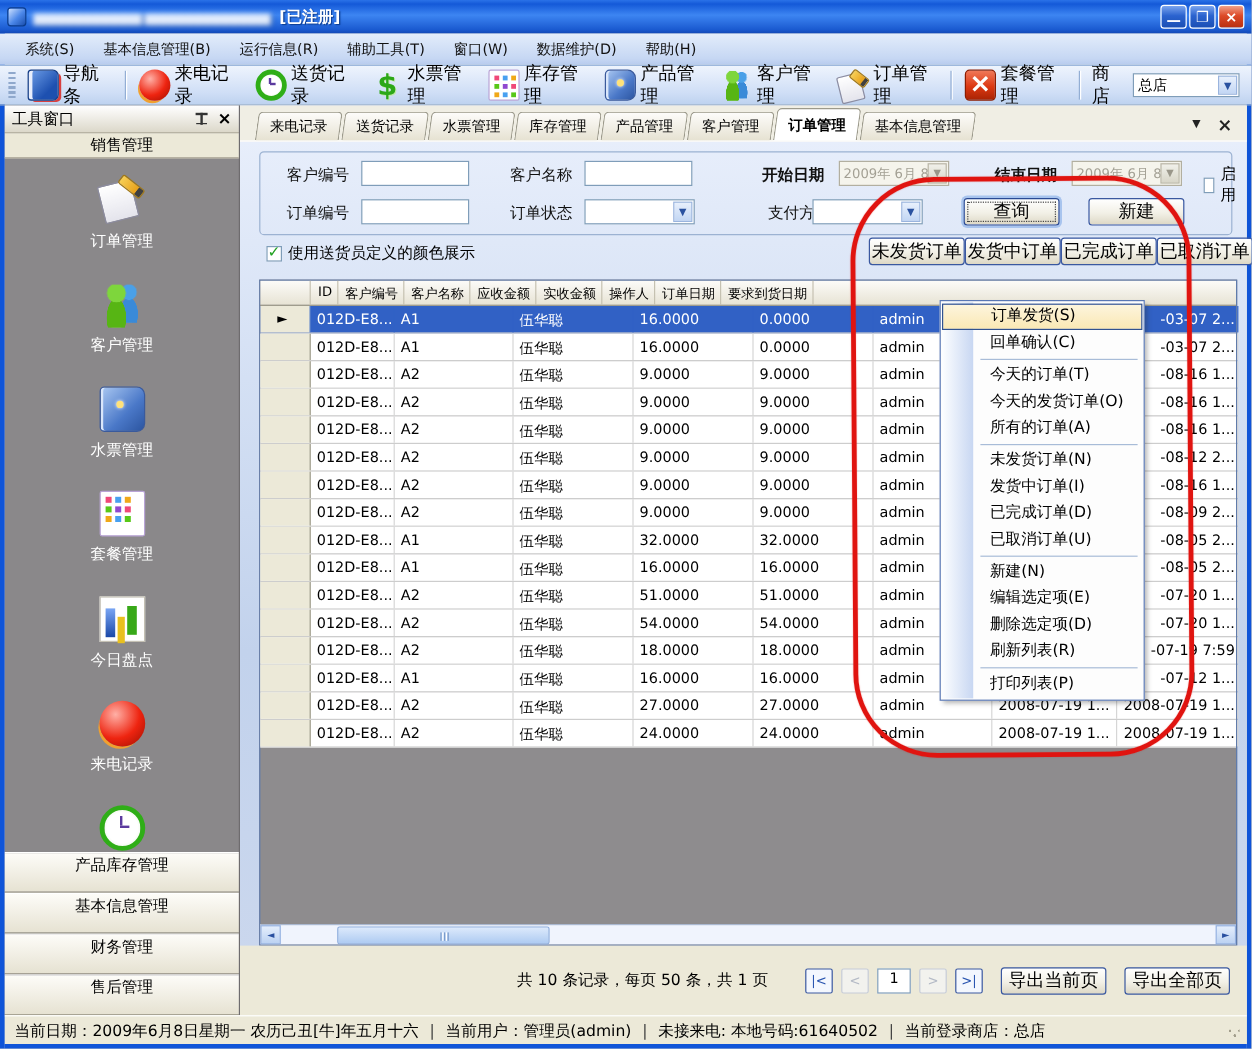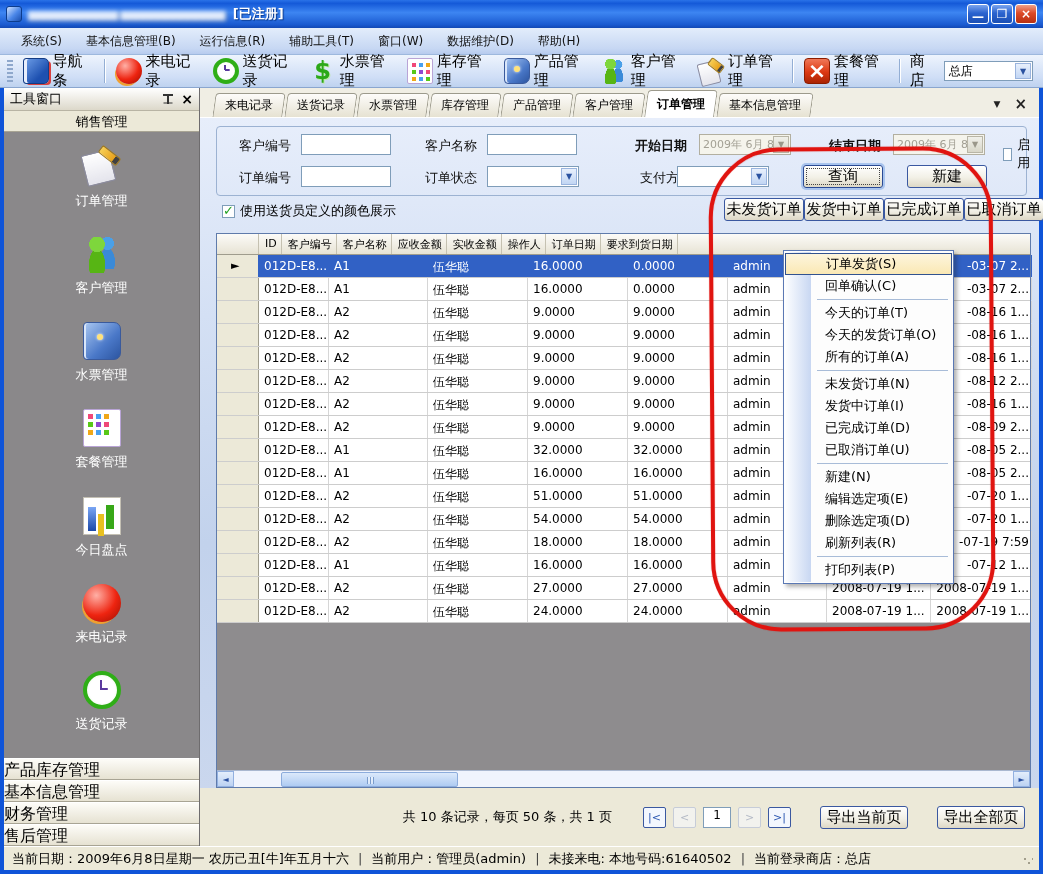--- a/index.html
+++ b/index.html
@@ -95,22 +95,22 @@
   .sidebar { position:absolute; left:0; top:0; width:196px; height:100%; background:#8a888a; border-right:1px solid #6e6c6e; }
   .sb-header { height:23px; background:linear-gradient(180deg,#ffffff,#dcd8ca); border-bottom:1px solid #b8b4a4;
     display:flex; align-items:center; padding:0 6px; gap:8px; font-size:13px; }
   .sb-header .t { flex:1; }
   .sb-x { font-size:14px; font-weight:bold; line-height:10px; }
   .sb-group { height:21px; background:#ece9d8; border-bottom:1px solid #a8a494; text-align:center; line-height:21px; font-size:13px; }
   .sb-items { position:absolute; top:46px; bottom:88px; left:0; right:0; display:flex; flex-direction:column; padding-top:14px; }
   .sb-item { height:88px; display:flex; flex-direction:column; align-items:center; gap:6px; }
   .sb-item .lbl { color:#fff; font-size:13px; }
   .sb-bottom { position:absolute; left:0; right:0; bottom:0; }
-  .sb-grp-btn { height:22px; background:linear-gradient(180deg,#fdfcf8,#e6e2d2); border-top:1px solid #fff;
-    border-bottom:1px solid #a8a494; text-align:left; line-height:21px; font-size:16px; }
+  .sb-grp-btn { height:34px; background:linear-gradient(180deg,#fdfcf8,#e6e2d2); border-top:1px solid #fff;
+    border-bottom:1px solid #a8a494; text-align:center; line-height:21px; font-size:13px; }
 
   
   .content { position:absolute; left:196px; right:0; top:0; bottom:0;
     background:linear-gradient(180deg,#eaf0fc 0%,#d4e0f4 30%,#c2d2ec 60%,#ccd8ee 100%); }
   .tabstrip { position:absolute; left:0; right:0; top:0; height:30px; background:#f0eee4; border-bottom:1px solid #fff;
     display:flex; align-items:flex-end; padding-left:14px; }
   .tab { height:24px; padding:0 10px; margin-right:2px; line-height:23px; font-size:12px;
     background:linear-gradient(180deg,#fdfcfa,#e6e2d2); border:1px solid #9c9a8c; border-bottom:none;
     border-radius:4px 4px 0 0; transform:skewX(-8deg); }
   .tab span { display:inline-block; transform:skewX(8deg); }
@@ -157,21 +157,21 @@
     box-shadow:-3px 0 0 #7a9ccc, 3px 0 0 #7a9ccc, -1.5px 0 0 #fff, 1.5px 0 0 #fff; }
 
   
   .footerbar { position:absolute; left:0; right:0; top:700px; bottom:0; background:#ece9d8;
     display:flex; align-items:center; justify-content:flex-end; gap:7px; padding-right:14px; font-size:13px; }
   .pgbtn { width:23px; height:21px; border:1px solid #94aede; background:#f3f7fe; color:#2a56b0;
     text-align:center; line-height:19px; font-size:11px; border-radius:2px; }
   .pgbtn.dis { color:#b4bac6; border-color:#c6ccd8; background:#f2f2ee; }
   .pgbtn.strong { border-color:#3a58a0; }
   .page-input { width:28px; height:21px; border:1px solid #7f9db9; background:#fff; text-align:center; font-size:12px; }
-  .exportbtn { position:static; width:88px; margin-left:22px; }
+  .exportbtn { position:static; width:88px; margin-left:8px; }
   .summary { margin-right:24px; }
 
   
   .statusbar { position:absolute; left:0; right:0; bottom:4px; height:24px; background:#ece9d8; border-top:1px solid #fff;
     display:flex; align-items:center; padding:0 8px; font-size:13px; overflow:hidden; white-space:nowrap; }
   .statusbar .seg + .seg::before { content:"|"; margin:0 9px; color:#444; }
   .bottom-frame { position:absolute; left:0; right:0; bottom:0; height:4px; background:#0f54d8; }
   .grip-dots { position:absolute; right:6px; bottom:7px; width:10px; height:10px;
     background:radial-gradient(circle at 2px 2px,#9a9684 1px,transparent 1.2px),
                radial-gradient(circle at 6px 6px,#9a9684 1px,transparent 1.2px),

